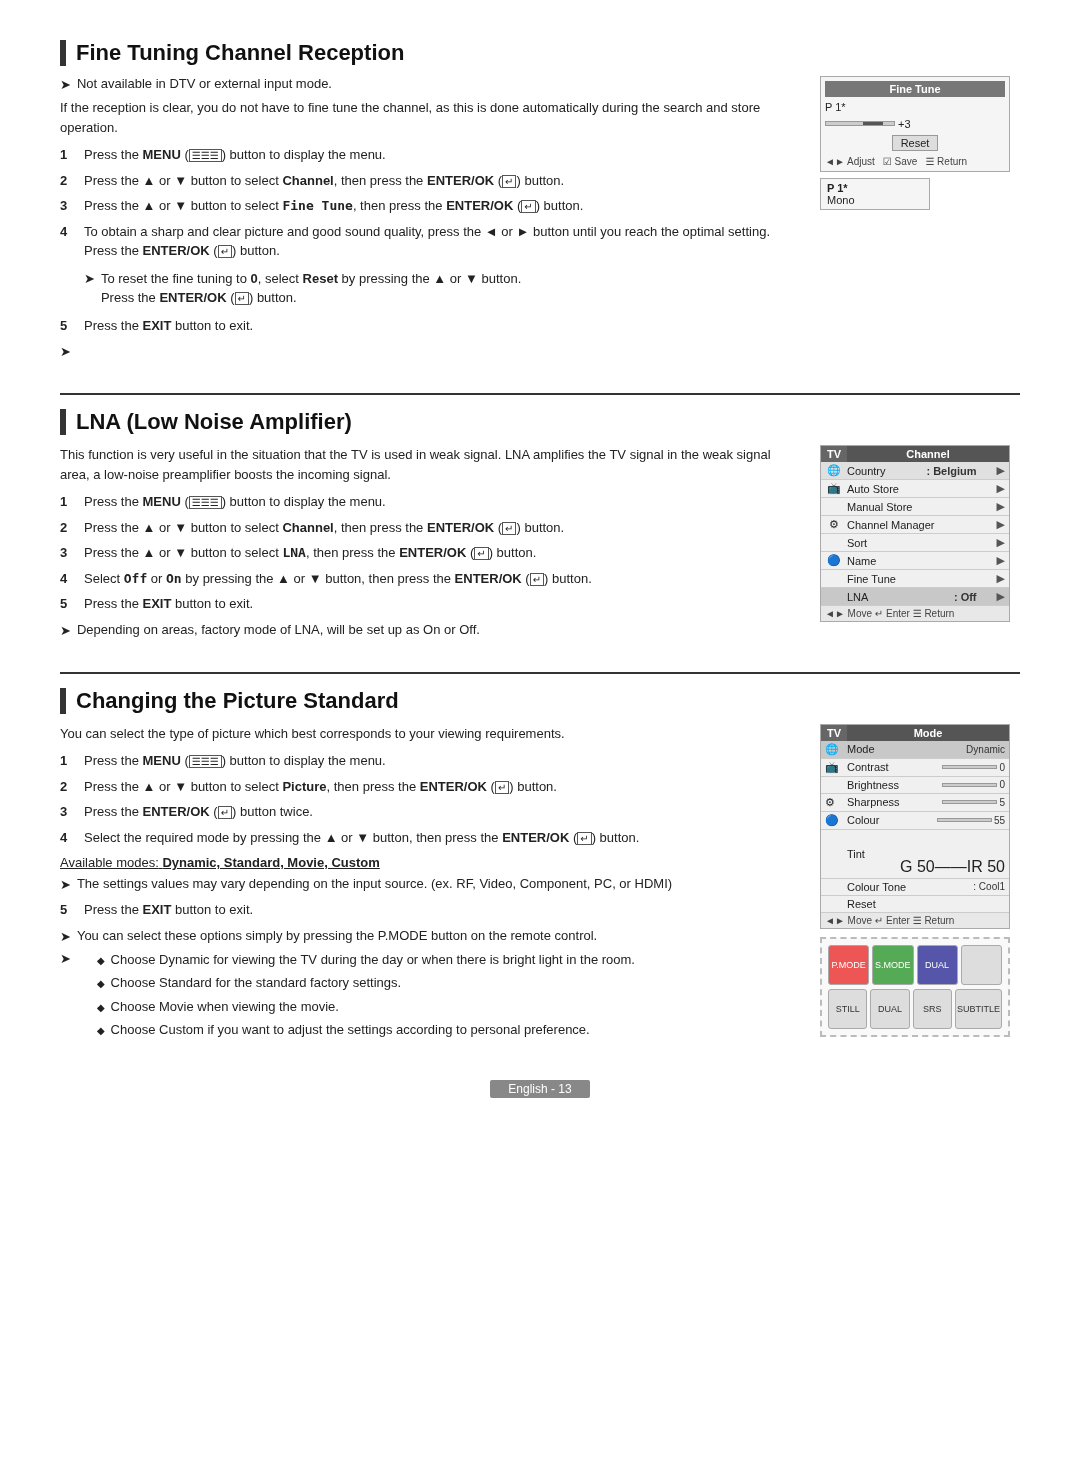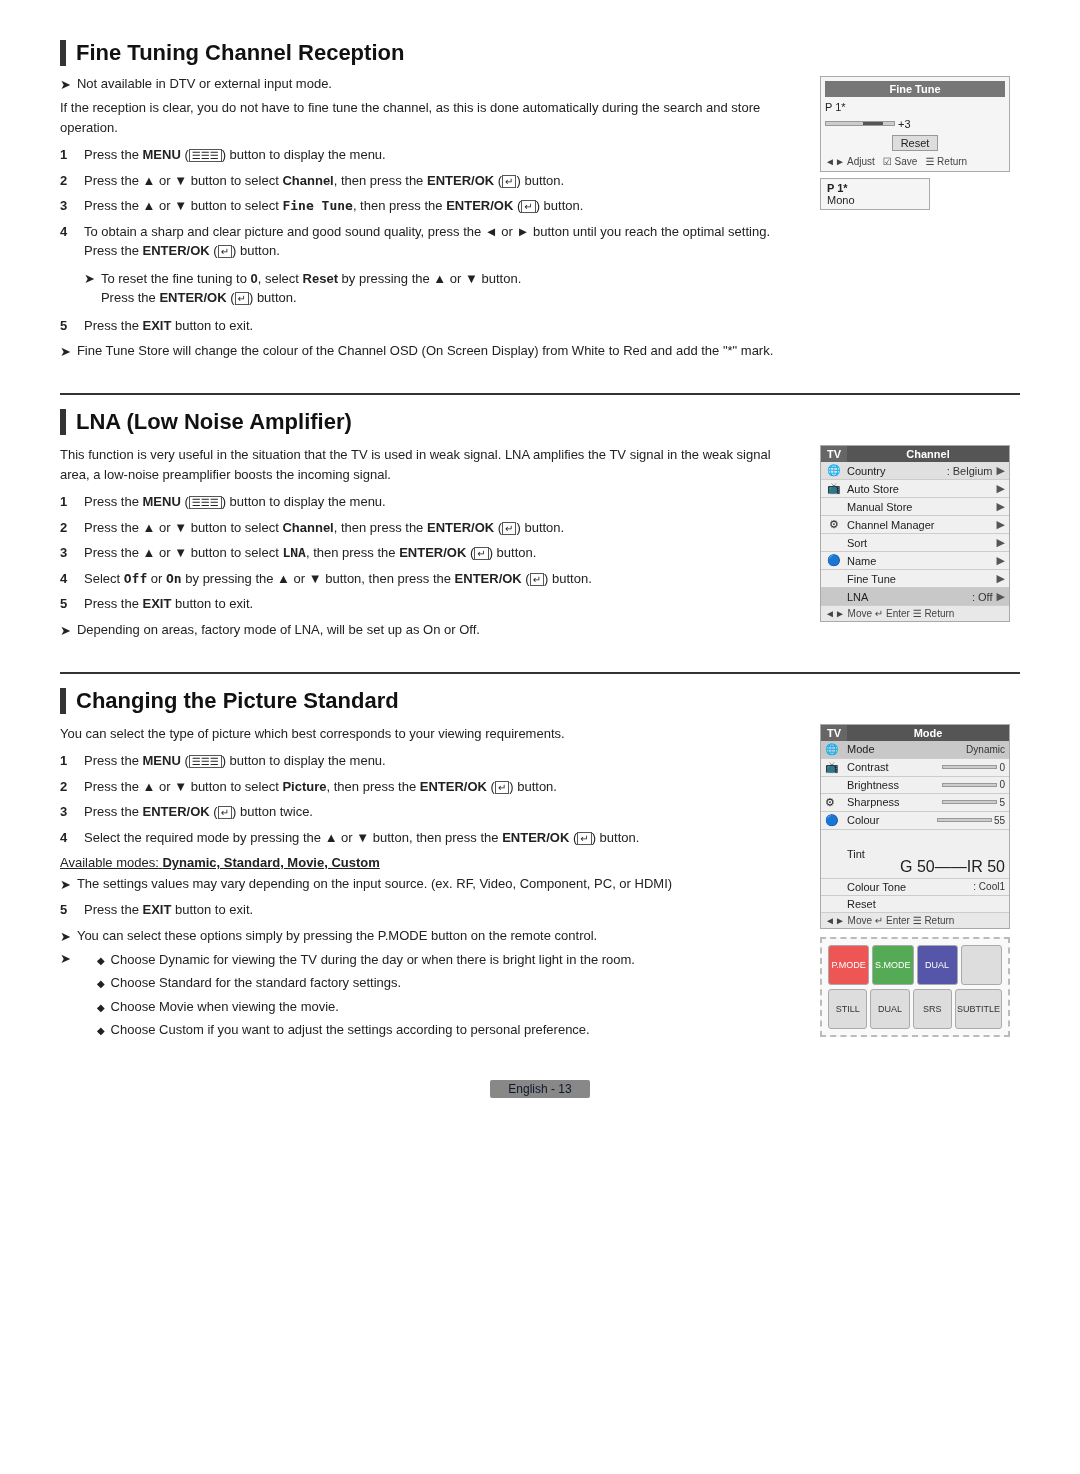--- a/index.html
+++ b/index.html
@@ -184,21 +184,22 @@
       font-size: 11px;
     }
 
     .channel-menu-label {
       flex: 1;
       padding-left: 4px;
     }
 
     .channel-menu-value {
       color: #333;
-      padding-right: 4px;
+      padding-right: 20px;
+      font-weight: bold;
     }
 
     .channel-menu-arrow {
       color: #555;
     }
 
     .channel-menu-footer {
       display: flex;
       gap: 8px;
       font-size: 10px;
@@ -309,21 +310,21 @@
     .diamond { font-size: 10px; margin-top: 3px; }
 
     .footer-bar {
       text-align: center;
       margin-top: 30px;
       font-size: 12px;
     }
 
     .footer-label {
       background: #888;
-      color: #0f172a;
+      color: #ffffff;
       display: inline-block;
       padding: 2px 18px;
       border-radius: 2px;
       font-size: 12px;
     }
 
     .available-modes {
       margin-top: 4px;
       font-size: 13px;
       text-decoration: underline;
@@ -369,21 +370,20 @@
 
       <div class="steps">
         <div class="step">
           <span class="step-num">5</span>
           <span>Press the <b>EXIT</b> button to exit.</span>
         </div>
       </div>
 
       <div class="note">
         <span class="note-arrow">➤</span>
-        <span>Fine Tune Store will change the colour of the Channel OSD (On Screen Display) from White to Red and add the "*" mark.</span>
       </div>
     </div>
 
     <div class="sidebar-img">
 
       <div class="ui-box">
         <div class="ui-box-title">Fine Tune</div>
         <div class="ui-row">
           <span>P 1*</span>
         </div>

